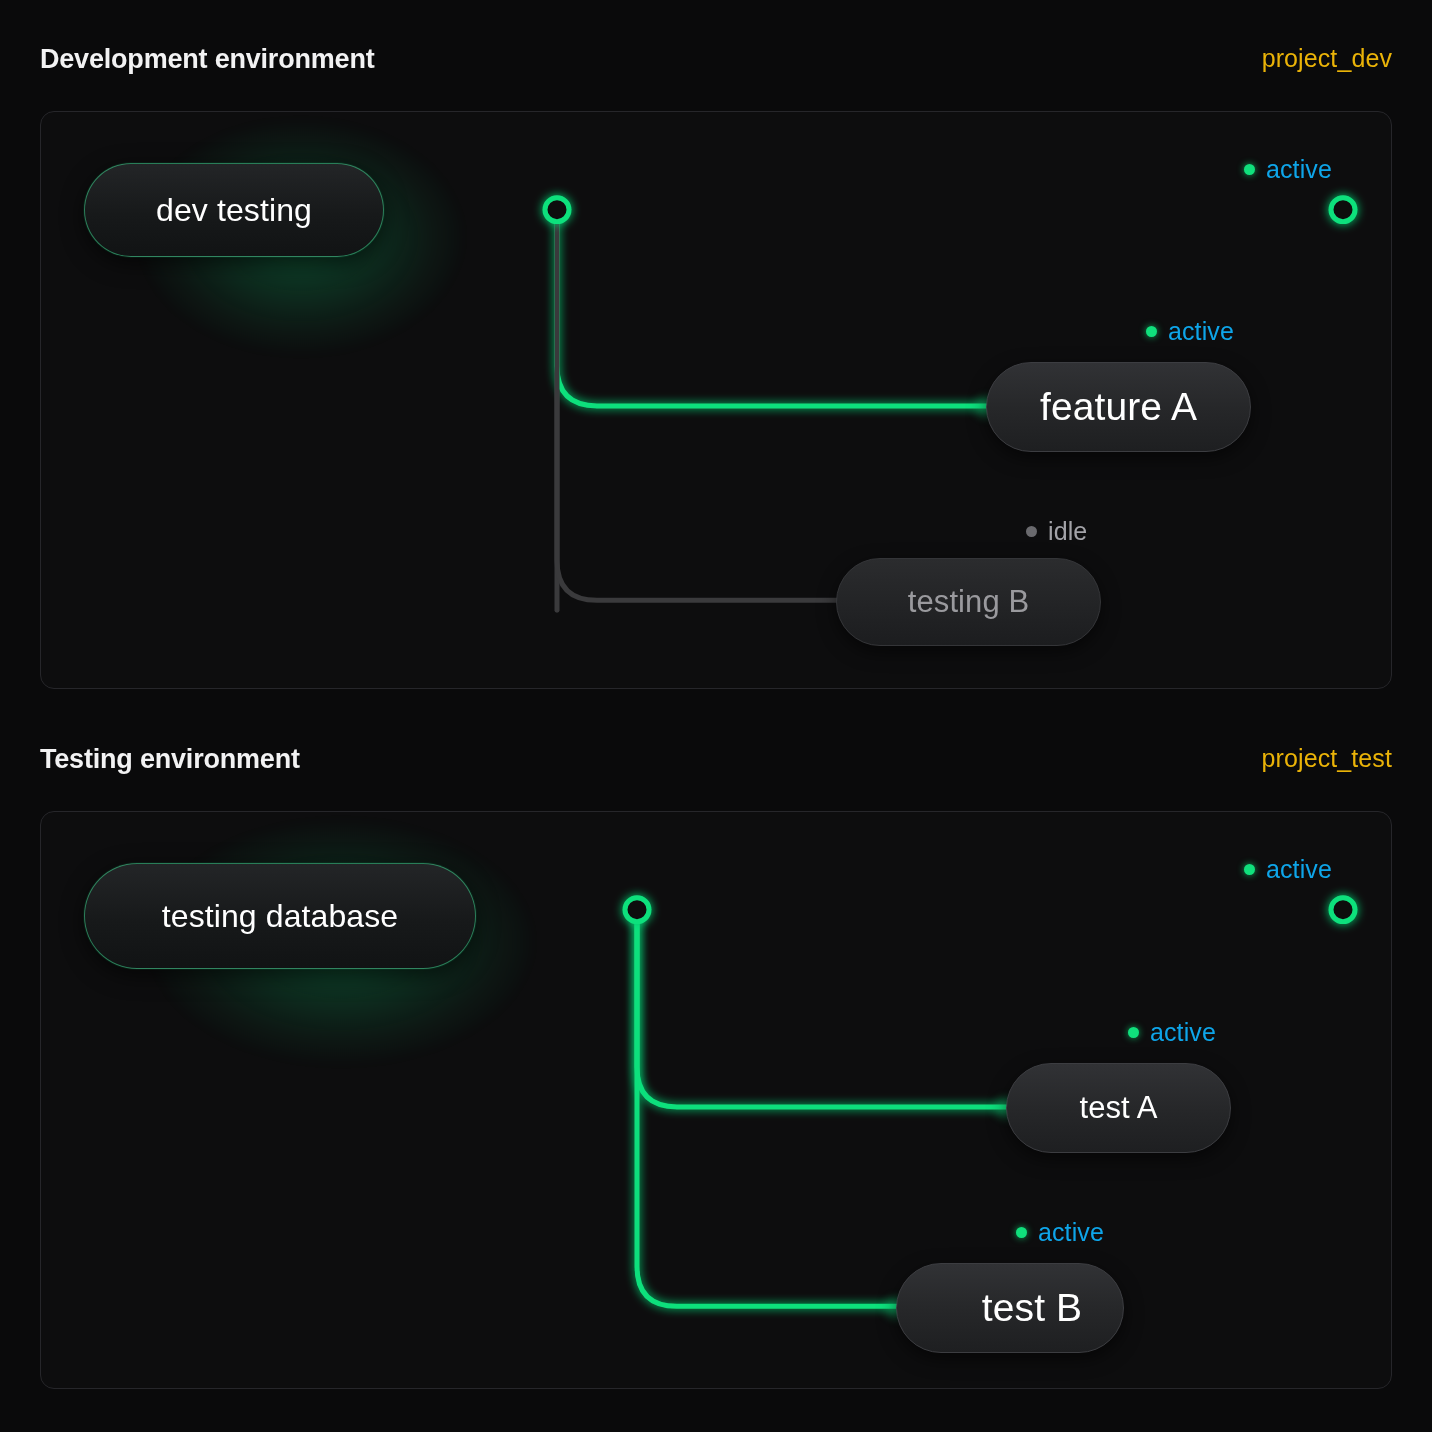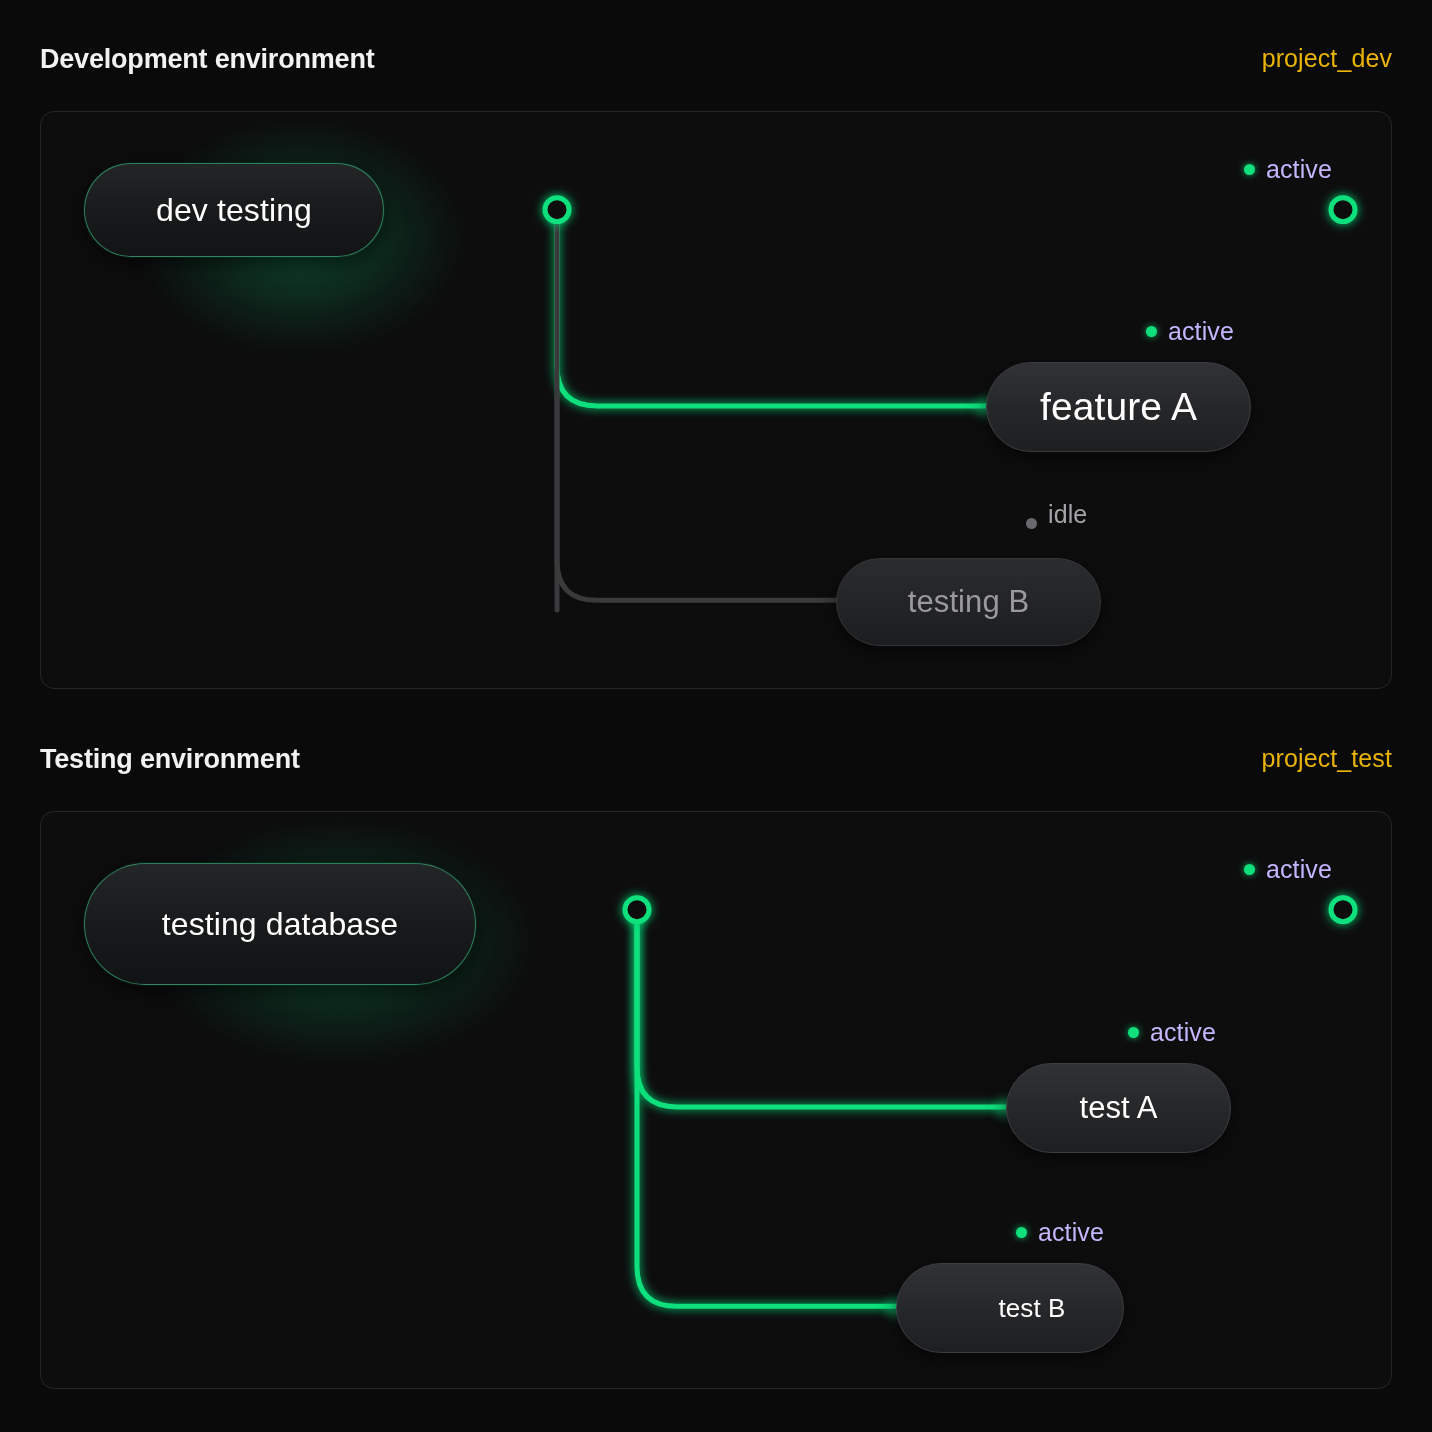--- a/index.html
+++ b/index.html
@@ -131,21 +131,21 @@
     background: #10e07c;
     box-shadow: 0 0 7px rgba(16,224,124,0.75);
     flex: 0 0 auto;
   }
   .status.is-idle .status-dot {
     background: #6a6a6e;
     box-shadow: none;
   }
   .status-text {
     font-size: 25px;
-    color: #c4b5fd;
+    color: #0ea5e9;
     letter-spacing: 0.1px;
   }
   .status.is-idle .status-text { color: #a3a3a8; }
 </style>
 </head>
 <body>
 
 <div class="page">
 
   <div class="section-header" style="top:44px;">
@@ -196,21 +196,21 @@
         <span class="node-label" style="font-size:39px;">feature A</span>
       </div>
       <div class="status" style="left:1105px; top:205px;">
         <span class="status-dot"></span>
         <span class="status-text">active</span>
       </div>
 
       <div class="node node-branch is-idle" style="left:795px; top:446px; width:265px; height:88px;">
         <span class="node-label" style="font-size:31px;">testing B</span>
       </div>
-      <div class="status is-idle" style="left:985px; top:388px;align-items:flex-end;">
+      <div class="status is-idle" style="left:985px; top:405px;">
         <span class="status-dot"></span>
         <span class="status-text">idle</span>
       </div>
 
     </div>
   </div>
 
   <div class="section-header" style="top:744px;">
     <div class="section-title">Testing environment</div>
     <div class="section-project">project_test</div>
@@ -235,41 +235,41 @@
         <path d="M 435 98 L 1302 98" fill="none" stroke="#10e07c" stroke-width="5" stroke-linecap="round" filter="url(#gglow2)"></path>
 
         <path d="M 596 98 L 596 256 Q 596 296 636 296 L 965 296" fill="none" stroke="#10e07c" stroke-width="5" stroke-linecap="round" filter="url(#gglow2)"></path>
 
         <path d="M 596 98 L 596 456 Q 596 496 636 496 L 855 496" fill="none" stroke="#10e07c" stroke-width="5" stroke-linecap="round" filter="url(#gglow2)"></path>
 
         <circle cx="596" cy="98" r="12" fill="#0d0d0e" stroke="#10e07c" stroke-width="5" filter="url(#gglow2)"></circle>
         <circle cx="1302" cy="98" r="12" fill="#0d0d0e" stroke="#10e07c" stroke-width="5" filter="url(#gglow2)"></circle>
       </svg>
 
-      <div class="node node-db" style="left:43px; top:51px; width:392px; height:122px;align-items:center;">
+      <div class="node node-db" style="left:43px; top:51px; width:392px; height:106px;align-items:center;">
         <span class="node-label" style="font-size:32px;">testing database</span>
       </div>
 
       <div class="status" style="left:1203px; top:43px;">
         <span class="status-dot"></span>
         <span class="status-text">active</span>
       </div>
 
       <div class="edge-glow" style="left:950px; top:281px;"></div>
       <div class="node node-branch" style="left:965px; top:251px; width:225px; height:90px;">
         <span class="node-label" style="font-size:31px;">test A</span>
       </div>
       <div class="status" style="left:1087px; top:206px;">
         <span class="status-dot"></span>
         <span class="status-text">active</span>
       </div>
 
       <div class="edge-glow" style="left:840px; top:481px;"></div>
       <div class="node node-branch" style="left:855px; top:451px; width:228px; height:90px;">
-        <span class="node-label" style="font-size:26px;margin-left:44px;">test B</span>
+        <span class="node-label" style="font-size:39px;margin-left:44px;">test B</span>
       </div>
       <div class="status" style="left:975px; top:406px;">
         <span class="status-dot"></span>
         <span class="status-text">active</span>
       </div>
 
     </div>
   </div>
 
 </div>

